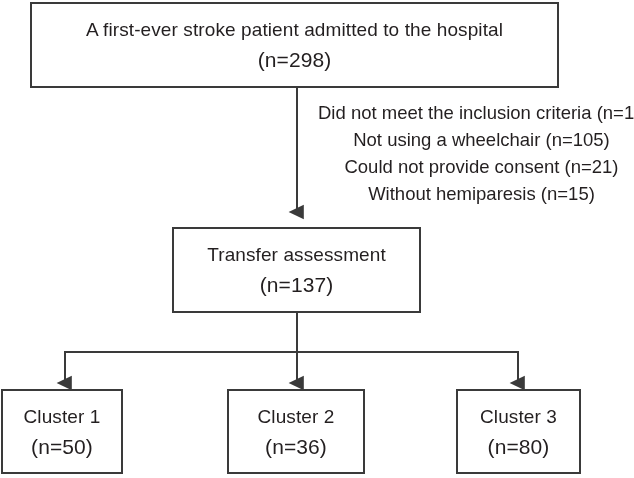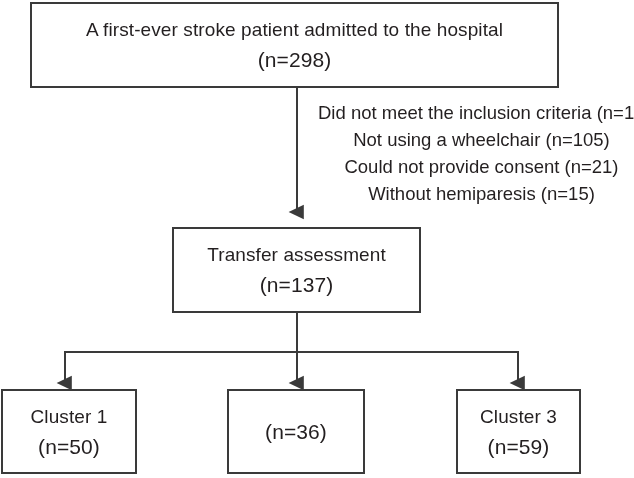--- a/index.html
+++ b/index.html
@@ -53,21 +53,21 @@
   #box-admitted {
     left: 30px;  top: 2px;
     width: 529px; height: 86px;
   }
   #box-transfer {
     left: 172px; top: 227px;
     width: 249px; height: 86px;
   }
   #box-cluster-1 {
     left: 1px;   top: 389px;
-    width: 136px; height: 85px;
+    width: 122px; height: 85px;
   }
   #box-cluster-2 {
     left: 227px; top: 389px;
     width: 138px; height: 85px;
   }
   #box-cluster-3 {
     left: 456px; top: 389px;
     width: 125px; height: 85px;
   }
   
@@ -143,21 +143,22 @@
     <span class="node-line">Transfer assessment</span>
     <span class="node-line sub">(n=137)</span>
   </div>
 
   <div class="node-box" id="box-cluster-1">
     <span class="node-line">Cluster 1</span>
     <span class="node-line sub">(n=50)</span>
   </div>
 
   <div class="node-box" id="box-cluster-2">
+    <span class="node-line">Cluster 2</span>
     <span class="node-line sub">(n=36)</span>
   </div>
 
   <div class="node-box" id="box-cluster-3">
     <span class="node-line">Cluster 3</span>
-    <span class="node-line sub">(n=59)</span>
+    <span class="node-line sub">(n=80)</span>
   </div>
 
 </div>
 
 </body></html>

